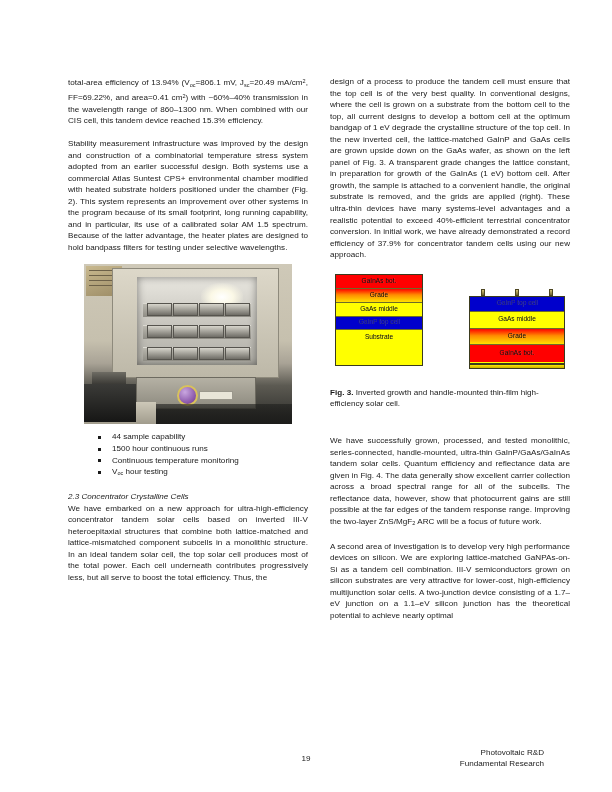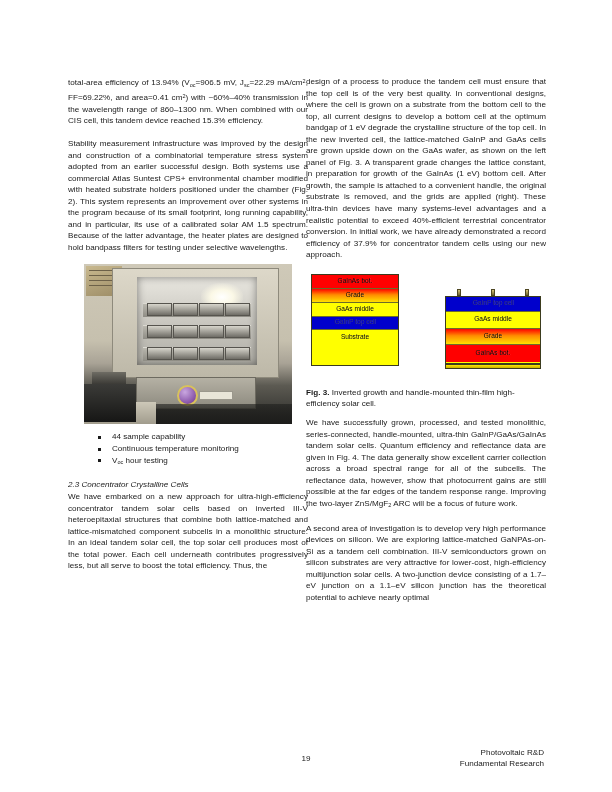--- a/index.html
+++ b/index.html
@@ -20,21 +20,21 @@
     left: 0; top: 0;
     width: 612px;
     height: 792px;
   }
   .col {
     position: absolute;
     width: 240px;
     top: 76px;
   }
   .col-left { left: 68px; }
-  .col-right { left: 306px; }
+  .col-right { left: 330px; }
 
   p.body {
     margin: 0 0 11px 0;
     font-size: 8.1px;
     line-height: 11.55px;
     text-align: justify;
     text-justify: inter-word;
     letter-spacing: 0.02px;
   }
 
@@ -232,21 +232,21 @@
   }
 </style>
 </head>
 <body>
 
 <div class="page">
 
   <div class="col col-left">
 
     <p class="body">
-      <span>total-area efficiency of 13.94% (V</span><sub>oc</sub><span>=906.5 mV, J</span><sub>sc</sub><span>=22.29 mA/cm</span><sup>2</sup><span>, FF=69.22%, and area=0.41 cm</span><sup>2</sup><span>) with ~60%–40% transmission in the wavelength range of 860–1300 nm.  When combined with our CIS cell, this tandem device reached 15.3% efficiency.</span>
+      <span>total-area efficiency of 13.94% (V</span><sub>oc</sub><span>=806.1 mV, J</span><sub>sc</sub><span>=20.49 mA/cm</span><sup>2</sup><span>, FF=69.22%, and area=0.41 cm</span><sup>2</sup><span>) with ~60%–40% transmission in the wavelength range of 860–1300 nm.  When combined with our CIS cell, this tandem device reached 15.3% efficiency.</span>
     </p>
 
     <p class="body">Stability measurement infrastructure was improved by the design and construction of a combinatorial temperature stress system adopted from an earlier successful design.  Both systems use a commercial Atlas Suntest CPS+ environmental chamber modified with heated substrate holders positioned under the chamber (Fig. 2).   This system represents an improvement over other systems in the program because of its small footprint, long running capability, and in particular, its use of a calibrated solar AM 1.5 spectrum.  Because of the latter advantage, the heater plates are designed to hold bandpass filters for testing under selective wavelengths.</p>
 
     <div class="fig2-wrap">
       <div class="photo">
         <div class="ph-wall"></div>
         <div class="ph-left-paper"></div>
         <div class="ph-cabinet">
           <div class="ph-chamber">
@@ -275,20 +275,21 @@
         <div class="ph-dark-bottom"></div>
         <div class="ph-table"></div>
         <div class="ph-clamp2"></div>
         <div class="ph-clamp"></div>
       </div>
     </div>
 
 
     <ul class="bullets">
       <li>44 sample capability</li>
+      <li>1500 hour continuous runs</li>
       <li>Continuous temperature monitoring</li>
       <li><span>V</span><sub>oc</sub><span> hour testing</span></li>
     </ul>
 
     <p class="section-head" style="margin-top:11px;">2.3 Concentrator Crystalline Cells</p>
 
     <p class="body">We have embarked on a new approach for ultra-high-efficiency concentrator tandem solar cells based on inverted III-V heteroepitaxial structures that combine both lattice-matched and lattice-mismatched component subcells in a monolithic structure.  In an ideal tandem solar cell, the top solar cell produces most of the total power.  Each cell underneath contributes progressively less, but all serve to boost the total efficiency.  Thus, the</p>
   </div>
 
   <div class="col col-right">
@@ -313,21 +314,21 @@
 
       <div class="stack right">
         <div class="band c-blue" style="height:15px;">GaInP top cell</div>
         <div class="band c-yellow" style="height:17px;">GaAs middle</div>
         <div class="band c-grade" style="height:16px;">Grade</div>
         <div class="band c-red" style="height:17px; border-bottom:none;">GaInAs bot.</div>
       </div>
       <div class="handle-strip" style="top:92px;"></div>
     </div>
 
-    <p class="caption" style="margin-bottom:8px;">
+    <p class="caption" style="margin-bottom:26px;">
       <b>Fig. 3.</b>
       <span>Inverted growth and handle-mounted thin-film high-efficiency solar cell.</span>
     </p>
 
     <p class="body">
       <span>We have successfully grown, processed, and tested monolithic, series-connected, handle-mounted, ultra-thin GaInP/GaAs/GaInAs tandem solar cells. Quantum efficiency and reflectance data are given in Fig. 4.  The data generally show excellent carrier collection across a broad spectral range for all of the subcells. The reflectance data, however, show that photocurrent gains are still possible at the far edges of the tandem response range. Improving the two-layer ZnS/MgF</span><sub>2</sub><span> ARC will be a focus of future work.</span>
     </p>
 
     <p class="body">A second area of investigation is to develop very high performance devices on silicon. We are exploring lattice-matched GaNPAs-on-Si as a tandem cell combination.   III-V semiconductors grown on silicon substrates are very attractive for lower-cost, high-efficiency multijunction solar cells.  A two-junction device consisting of a 1.7–eV junction on a 1.1–eV silicon junction has the theoretical potential to achieve nearly optimal</p>
   </div>

